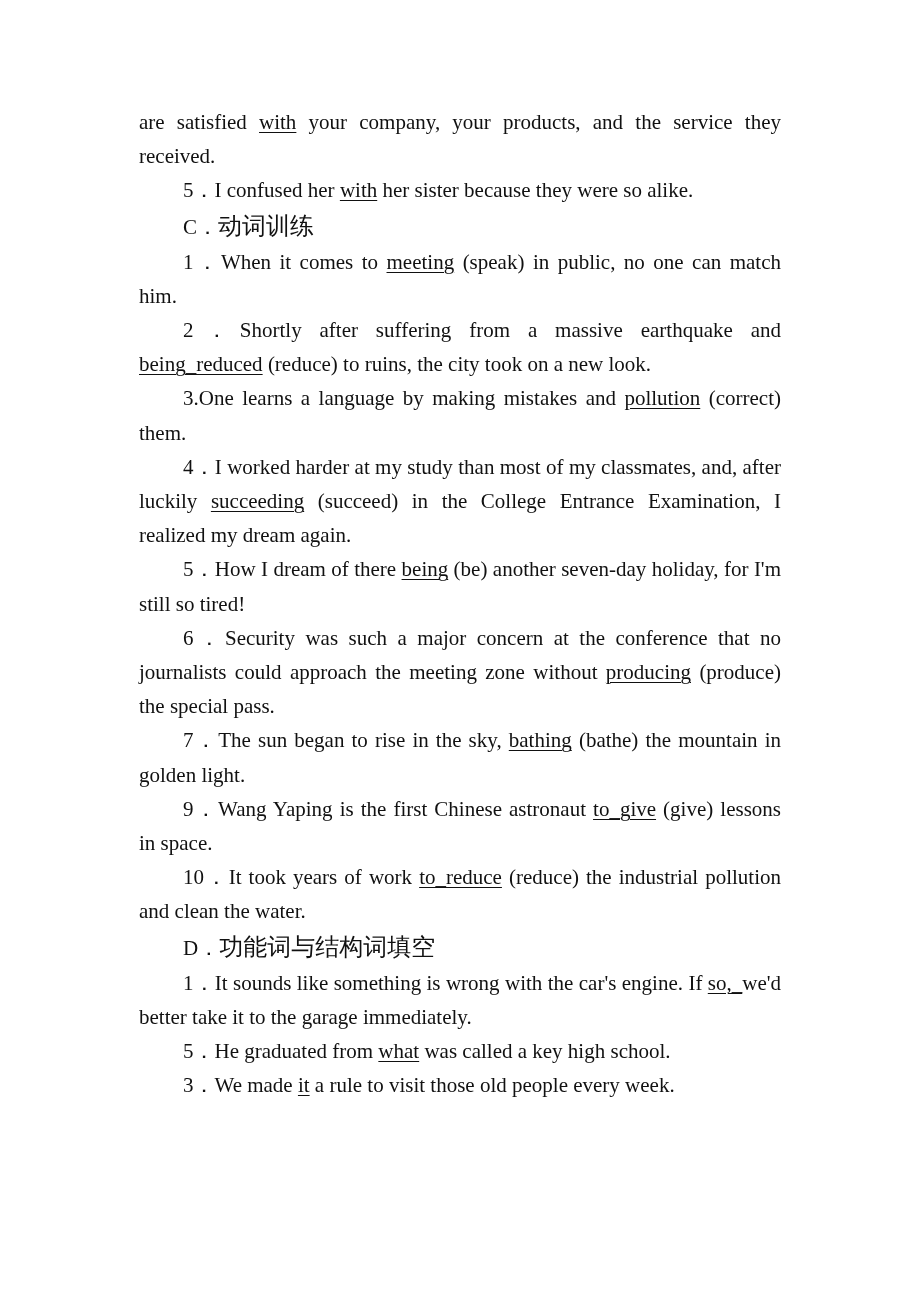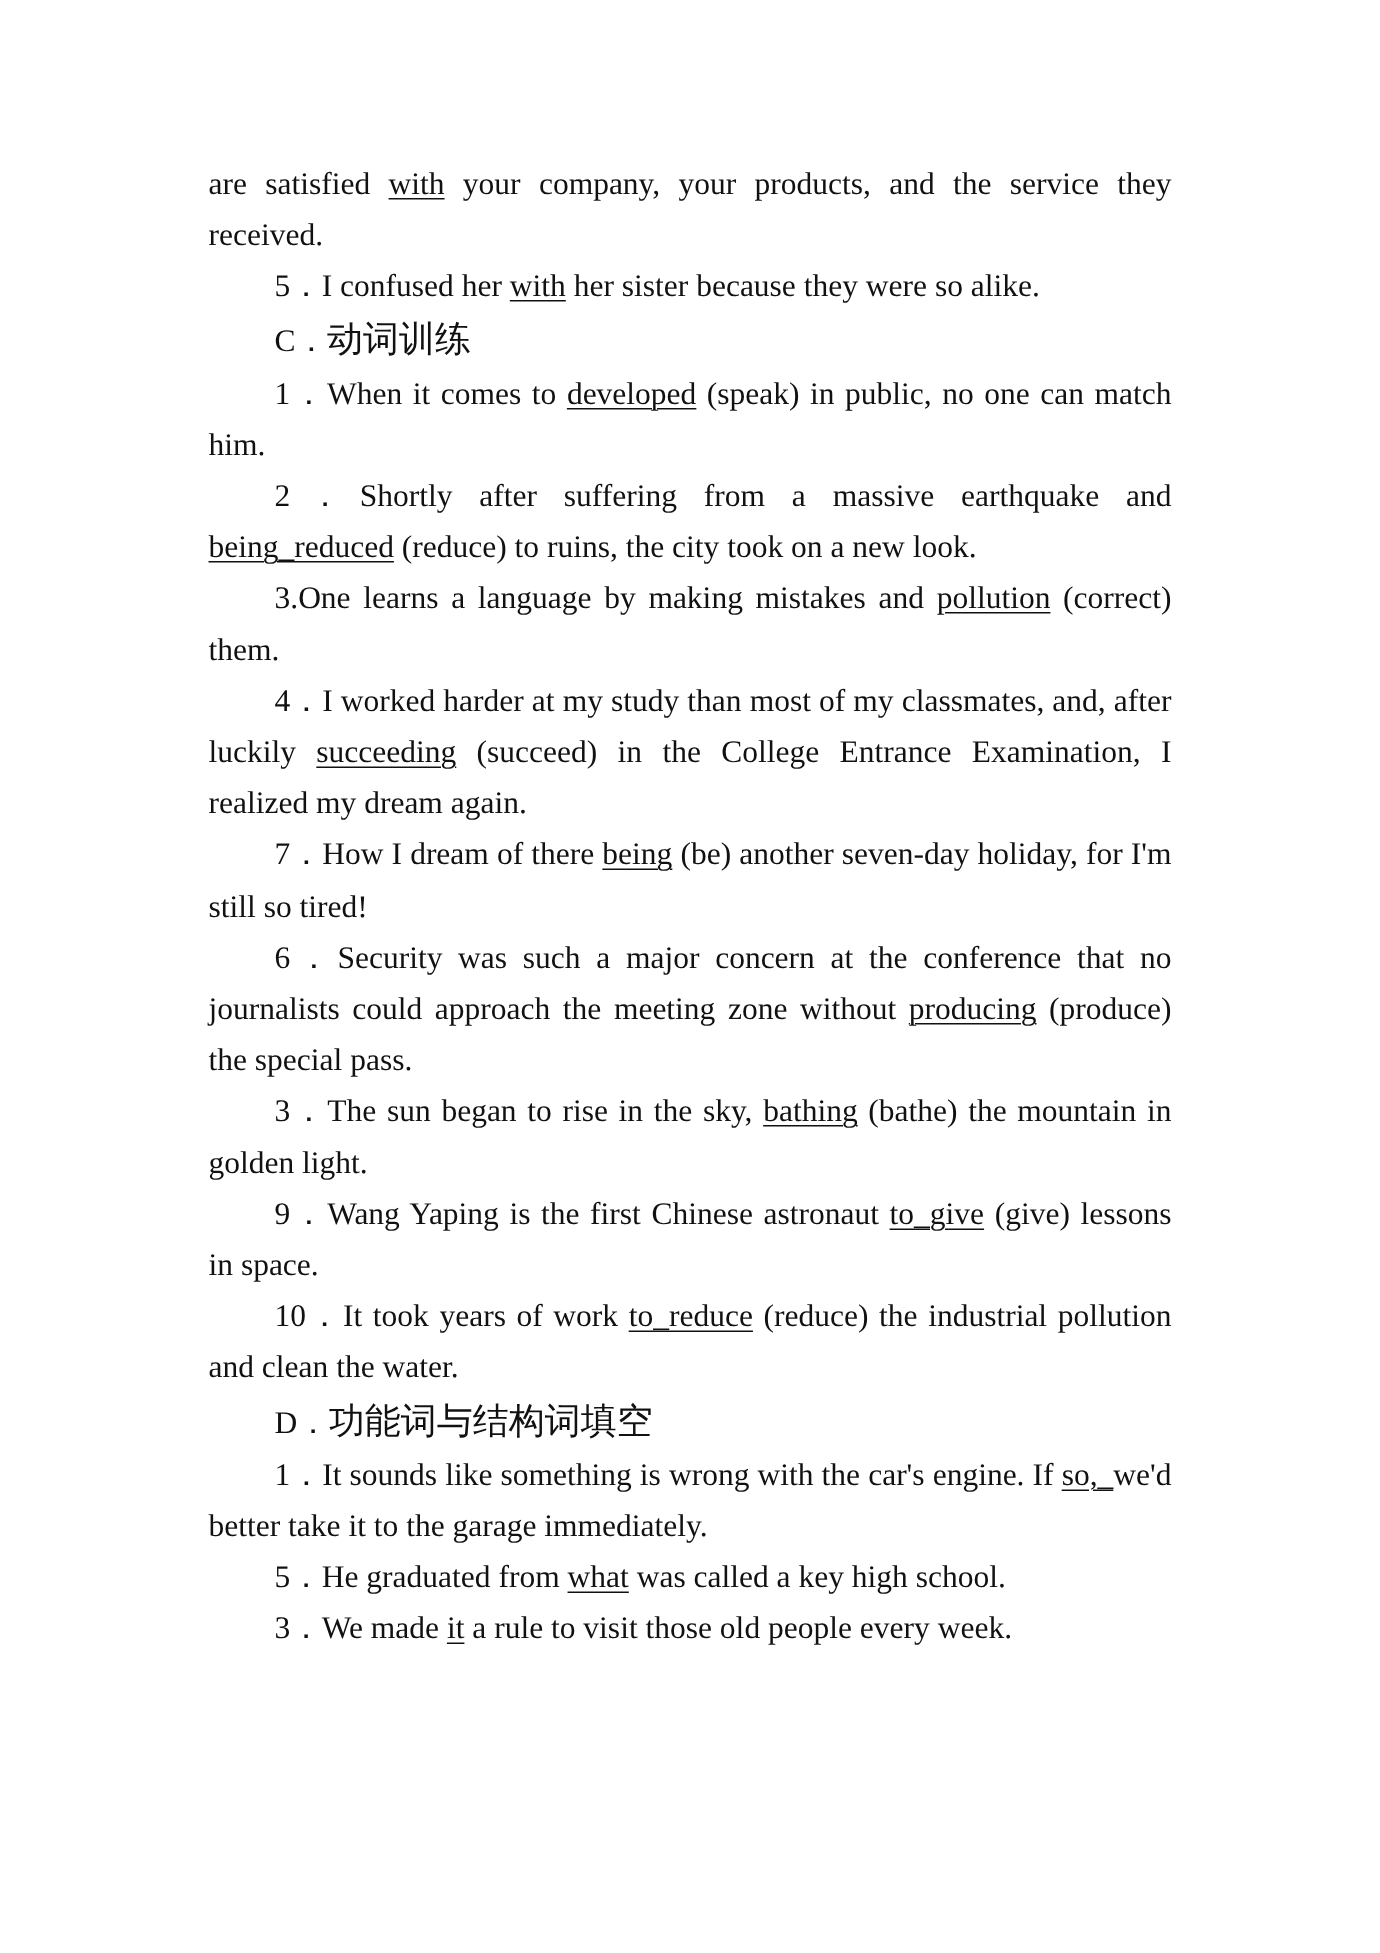--- a/index.html
+++ b/index.html
@@ -49,26 +49,26 @@
       font-size: 24px;
     }
   </style>
 </head>
 <body>
 
 <div class="page" id="doc-root">
     <p class="para first-line-cont"><span>are satisfied </span><span class="ans">with</span><span> your company, your products, and the service they received.</span></p>
     <p class="para indent"><span>5．I confused her </span><span class="ans">with</span><span> her sister because they were so alike.</span></p>
     <p class="para heading"><span>C．</span><span class="cjk">动词训练</span></p>
-    <p class="para indent"><span>1．When it comes to </span><span class="ans">developed</span><span> (speak) in public, no one can match him.</span></p>
+    <p class="para indent"><span>1．When it comes to </span><span class="ans">meeting</span><span> (speak) in public, no one can match him.</span></p>
     <p class="para indent"><span>2．Shortly after suffering from a massive earthquake and </span><span class="ans">being_reduced</span><span> (reduce) to ruins, the city took on a new look.</span></p>
     <p class="para indent"><span>3.One learns a language by making mistakes and </span><span class="ans">pollution</span><span> (correct) them.</span></p>
     <p class="para indent"><span>4．I worked harder at my study than most of my classmates, and, after luckily </span><span class="ans">succeeding</span><span> (succeed) in the College Entrance Examination, I realized my dream again.</span></p>
-    <p class="para indent"><span>7．How I dream of there </span><span class="ans">being</span><span> (be) another seven-day holiday, for I'm still so tired!</span></p>
+    <p class="para indent"><span>5．How I dream of there </span><span class="ans">being</span><span> (be) another seven-day holiday, for I'm still so tired!</span></p>
     <p class="para indent"><span>6．Security was such a major concern at the conference that no journalists could approach the meeting zone without </span><span class="ans">producing</span><span> (produce) the special pass.</span></p>
-    <p class="para indent"><span>3．The sun began to rise in the sky, </span><span class="ans">bathing</span><span> (bathe) the mountain in golden light.</span></p>
+    <p class="para indent"><span>7．The sun began to rise in the sky, </span><span class="ans">bathing</span><span> (bathe) the mountain in golden light.</span></p>
     <p class="para indent"><span>9．Wang Yaping is the first Chinese astronaut </span><span class="ans">to_give</span><span> (give) lessons in space.</span></p>
     <p class="para indent"><span>10．It took years of work </span><span class="ans">to_reduce</span><span> (reduce) the industrial pollution and clean the water.</span></p>
     <p class="para heading"><span>D．</span><span class="cjk">功能词与结构词填空</span></p>
     <p class="para indent"><span>1．It sounds like something is wrong with the car's engine. If </span><span class="ans">so,_</span><span>we'd better take it to the garage immediately.</span></p>
     <p class="para indent"><span>5．He graduated from </span><span class="ans">what</span><span> was called a key high school.</span></p>
     <p class="para indent"><span>3．We made </span><span class="ans">it</span><span> a rule to visit those old people every week.</span></p>
   </div>
 
 </body></html>

